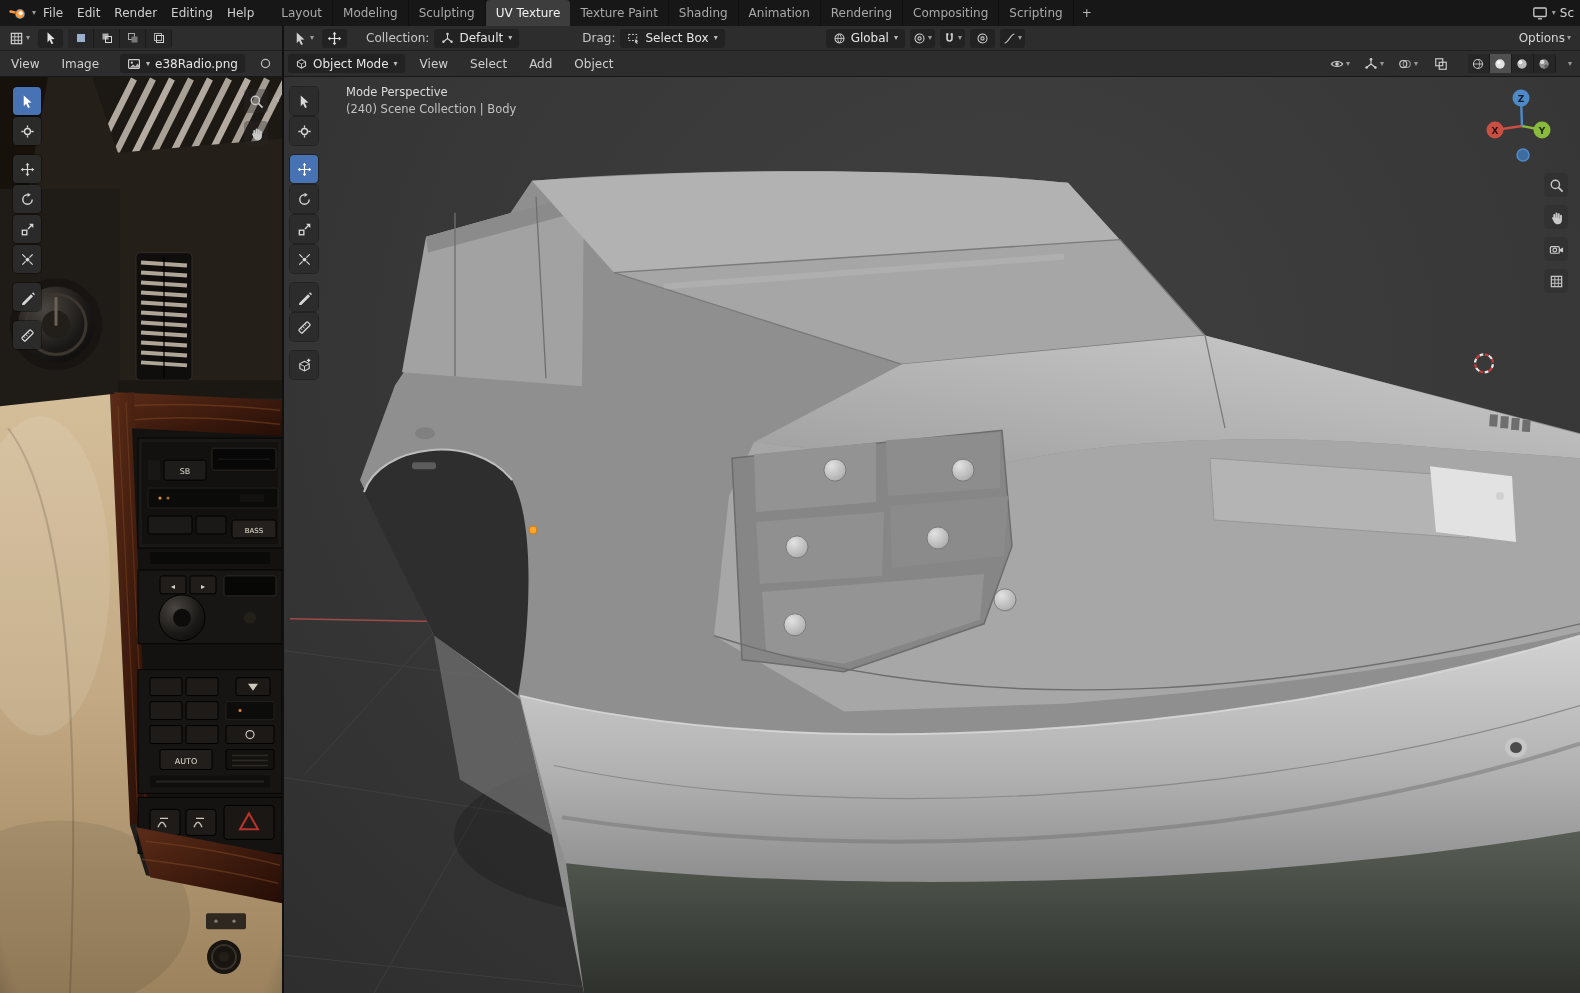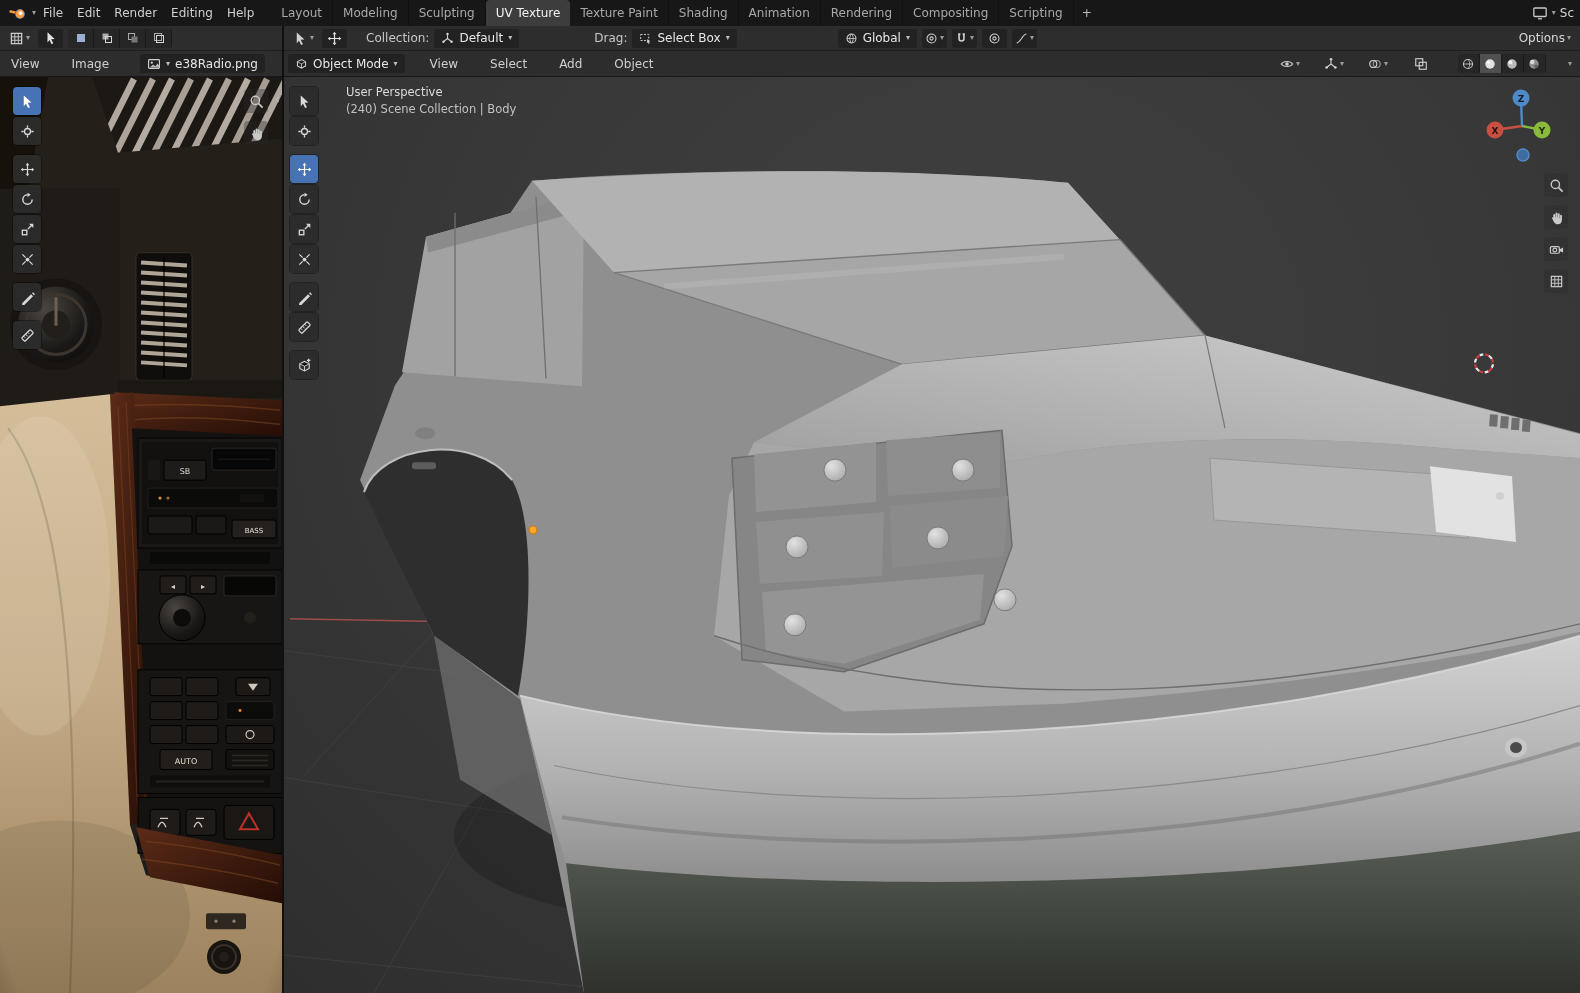--- a/index.html
+++ b/index.html
@@ -19,21 +19,21 @@
   .chev{font-size:8px;color:#9a9a9a;line-height:1;}
 
   
   .main{flex:1;display:flex;min-height:0;}
   .col-left{width:282px;flex:0 0 282px;display:flex;flex-direction:column;border-right:2px solid #101010;}
   .col-right{flex:1;display:flex;flex-direction:column;min-width:0;}
 
   .toolrow{height:24px;background:#2d2d2d;border-bottom:1px solid #1f1f1f;display:flex;align-items:center;
            padding:0 6px;gap:5px;flex:0 0 auto;}
   .hdrrow{height:25px;background:#2d2d2d;border-bottom:1px solid #181818;display:flex;align-items:center;
-          padding:0 4px;gap:18px;flex:0 0 auto;}
+          padding:0 4px;gap:8px;flex:0 0 auto;}
 
   .dd{display:inline-flex;align-items:center;gap:5px;height:19px;padding:0 7px;border-radius:3px;
       background:#222222;color:#e6e6e6;white-space:nowrap;}
   .dd .chev{color:#bdbdbd;}
   .lbl{color:#c7c7c7;white-space:nowrap;}
   .ibtn{display:inline-flex;align-items:center;justify-content:center;gap:2px;height:19px;min-width:19px;
         padding:0 3px;border-radius:3px;background:#222222;color:#d6d6d6;}
   .ibtn.flat{background:transparent;}
   .seg{display:inline-flex;border-radius:3px;overflow:hidden;}
   .seg .ibtn{border-radius:0;background:#262626;border-right:1px solid #1a1a1a;}
@@ -515,21 +515,21 @@
             </svg>
         </span>
         <span class="lbl" style="margin-left:14px;">Collection:</span>
         <span class="dd">
           <svg width="13" height="13" class="icon">
               <use href="#i-gizmo" color="#cfcfcf"></use>
             </svg>
           <span>Default</span>
           <span class="chev">▾</span>
         </span>
-        <span class="lbl" style="margin-left:24px;padding-left:46px;">Drag:</span>
+        <span class="lbl" style="margin-left:12px;padding-left:46px;">Drag:</span>
         <span class="dd">
           <svg width="13" height="13" class="icon">
               <use href="#i-boxselect" color="#cfcfcf"></use>
             </svg>
           <span>Select Box</span>
           <span class="chev">▾</span>
         </span>
         <span class="dd" style="margin-left:96px;">
           <svg width="13" height="13" class="icon">
               <use href="#i-globe" color="#cfcfcf"></use>
@@ -796,21 +796,21 @@
             </span>
           <span class="tgap"></span>
           <span class="tbtn">
               <svg width="15" height="15" class="icon">
                 <use href="#i-cubeplus" color="currentColor"></use>
               </svg>
             </span>
         </div>
 
         <div class="vp-overlay-text">
-          <div>User Perspective</div>
+          <div>Mode Perspective</div>
           <div class="l2">(240) Scene Collection | Body</div>
         </div>
 
         <svg width="84" height="84" style="position:absolute;right:16px;top:7px;z-index:6;" viewBox="0 0 84 84">
           <line x1="42" y1="42" x2="15" y2="46" stroke="#c94f43" stroke-width="2.4"></line>
           <line x1="42" y1="42" x2="62" y2="46" stroke="#8aba3c" stroke-width="2.4"></line>
           <line x1="42" y1="42" x2="41" y2="14" stroke="#4e8ac8" stroke-width="2.4"></line>
           <circle cx="15" cy="46" r="8.5" fill="#c94f43"></circle>
           <text x="15" y="49.5" font-size="9" fill="#2b0f0d" text-anchor="middle" font-weight="bold">X</text>
           <circle cx="62" cy="46" r="8.5" fill="#8aba3c"></circle>

